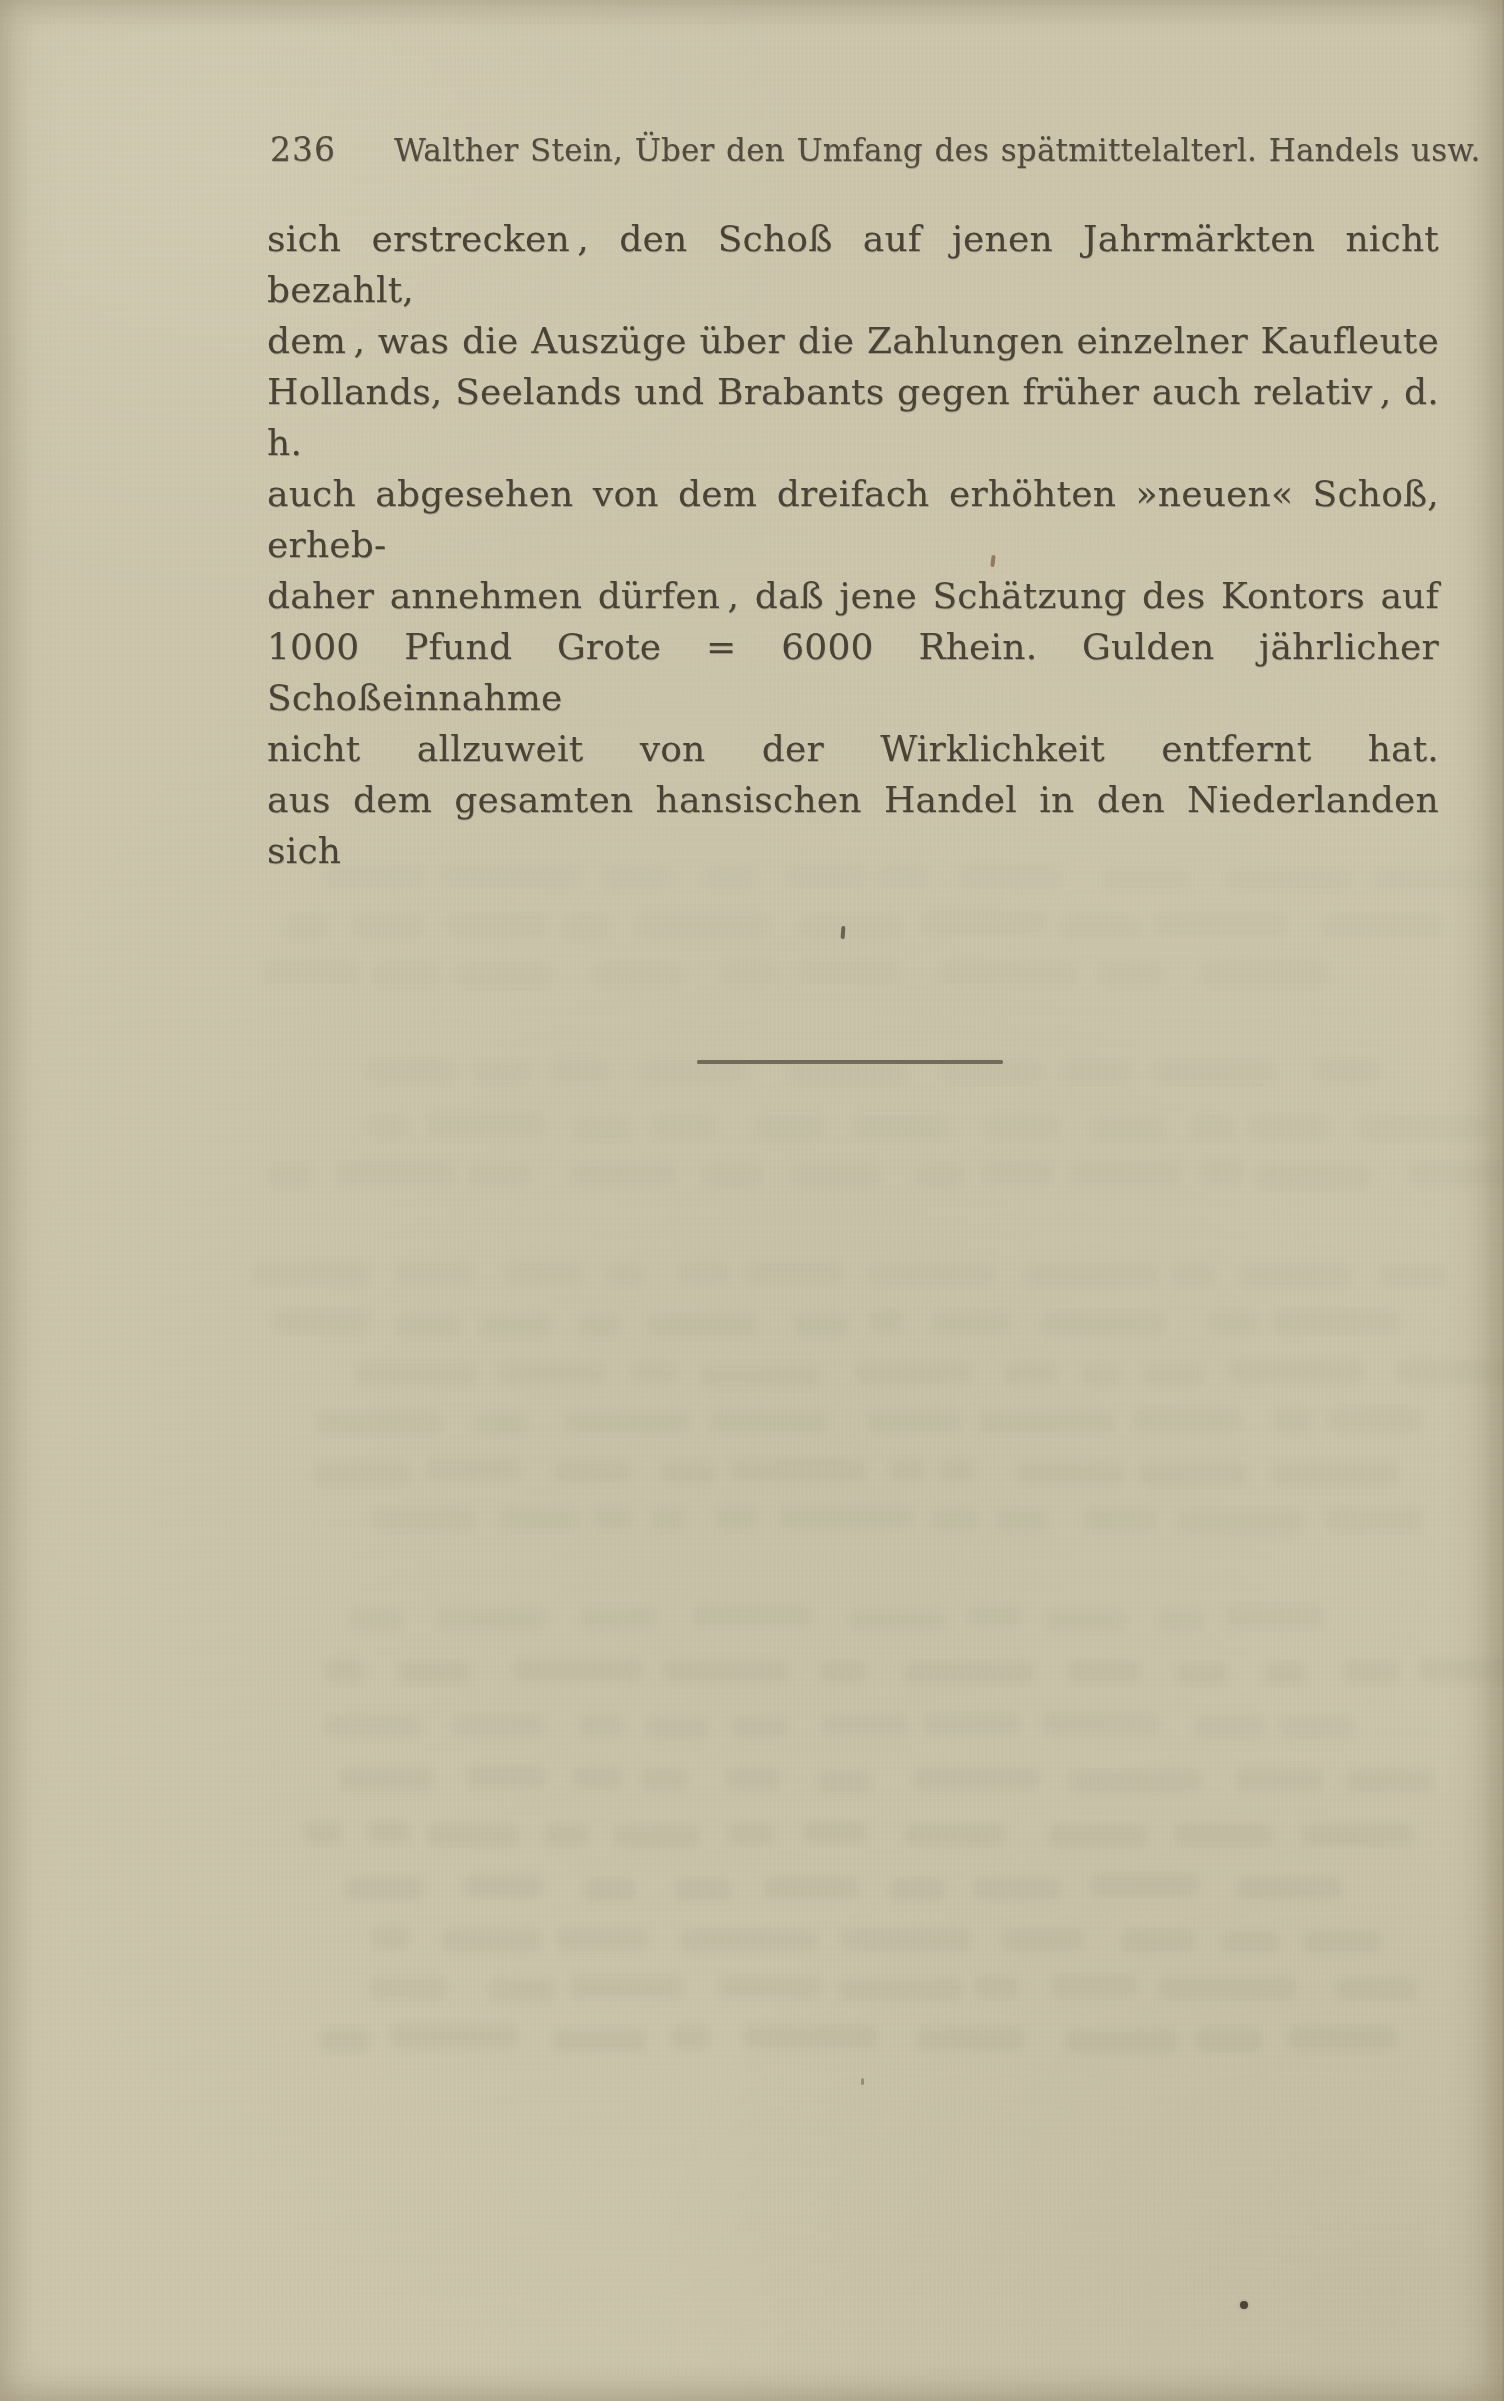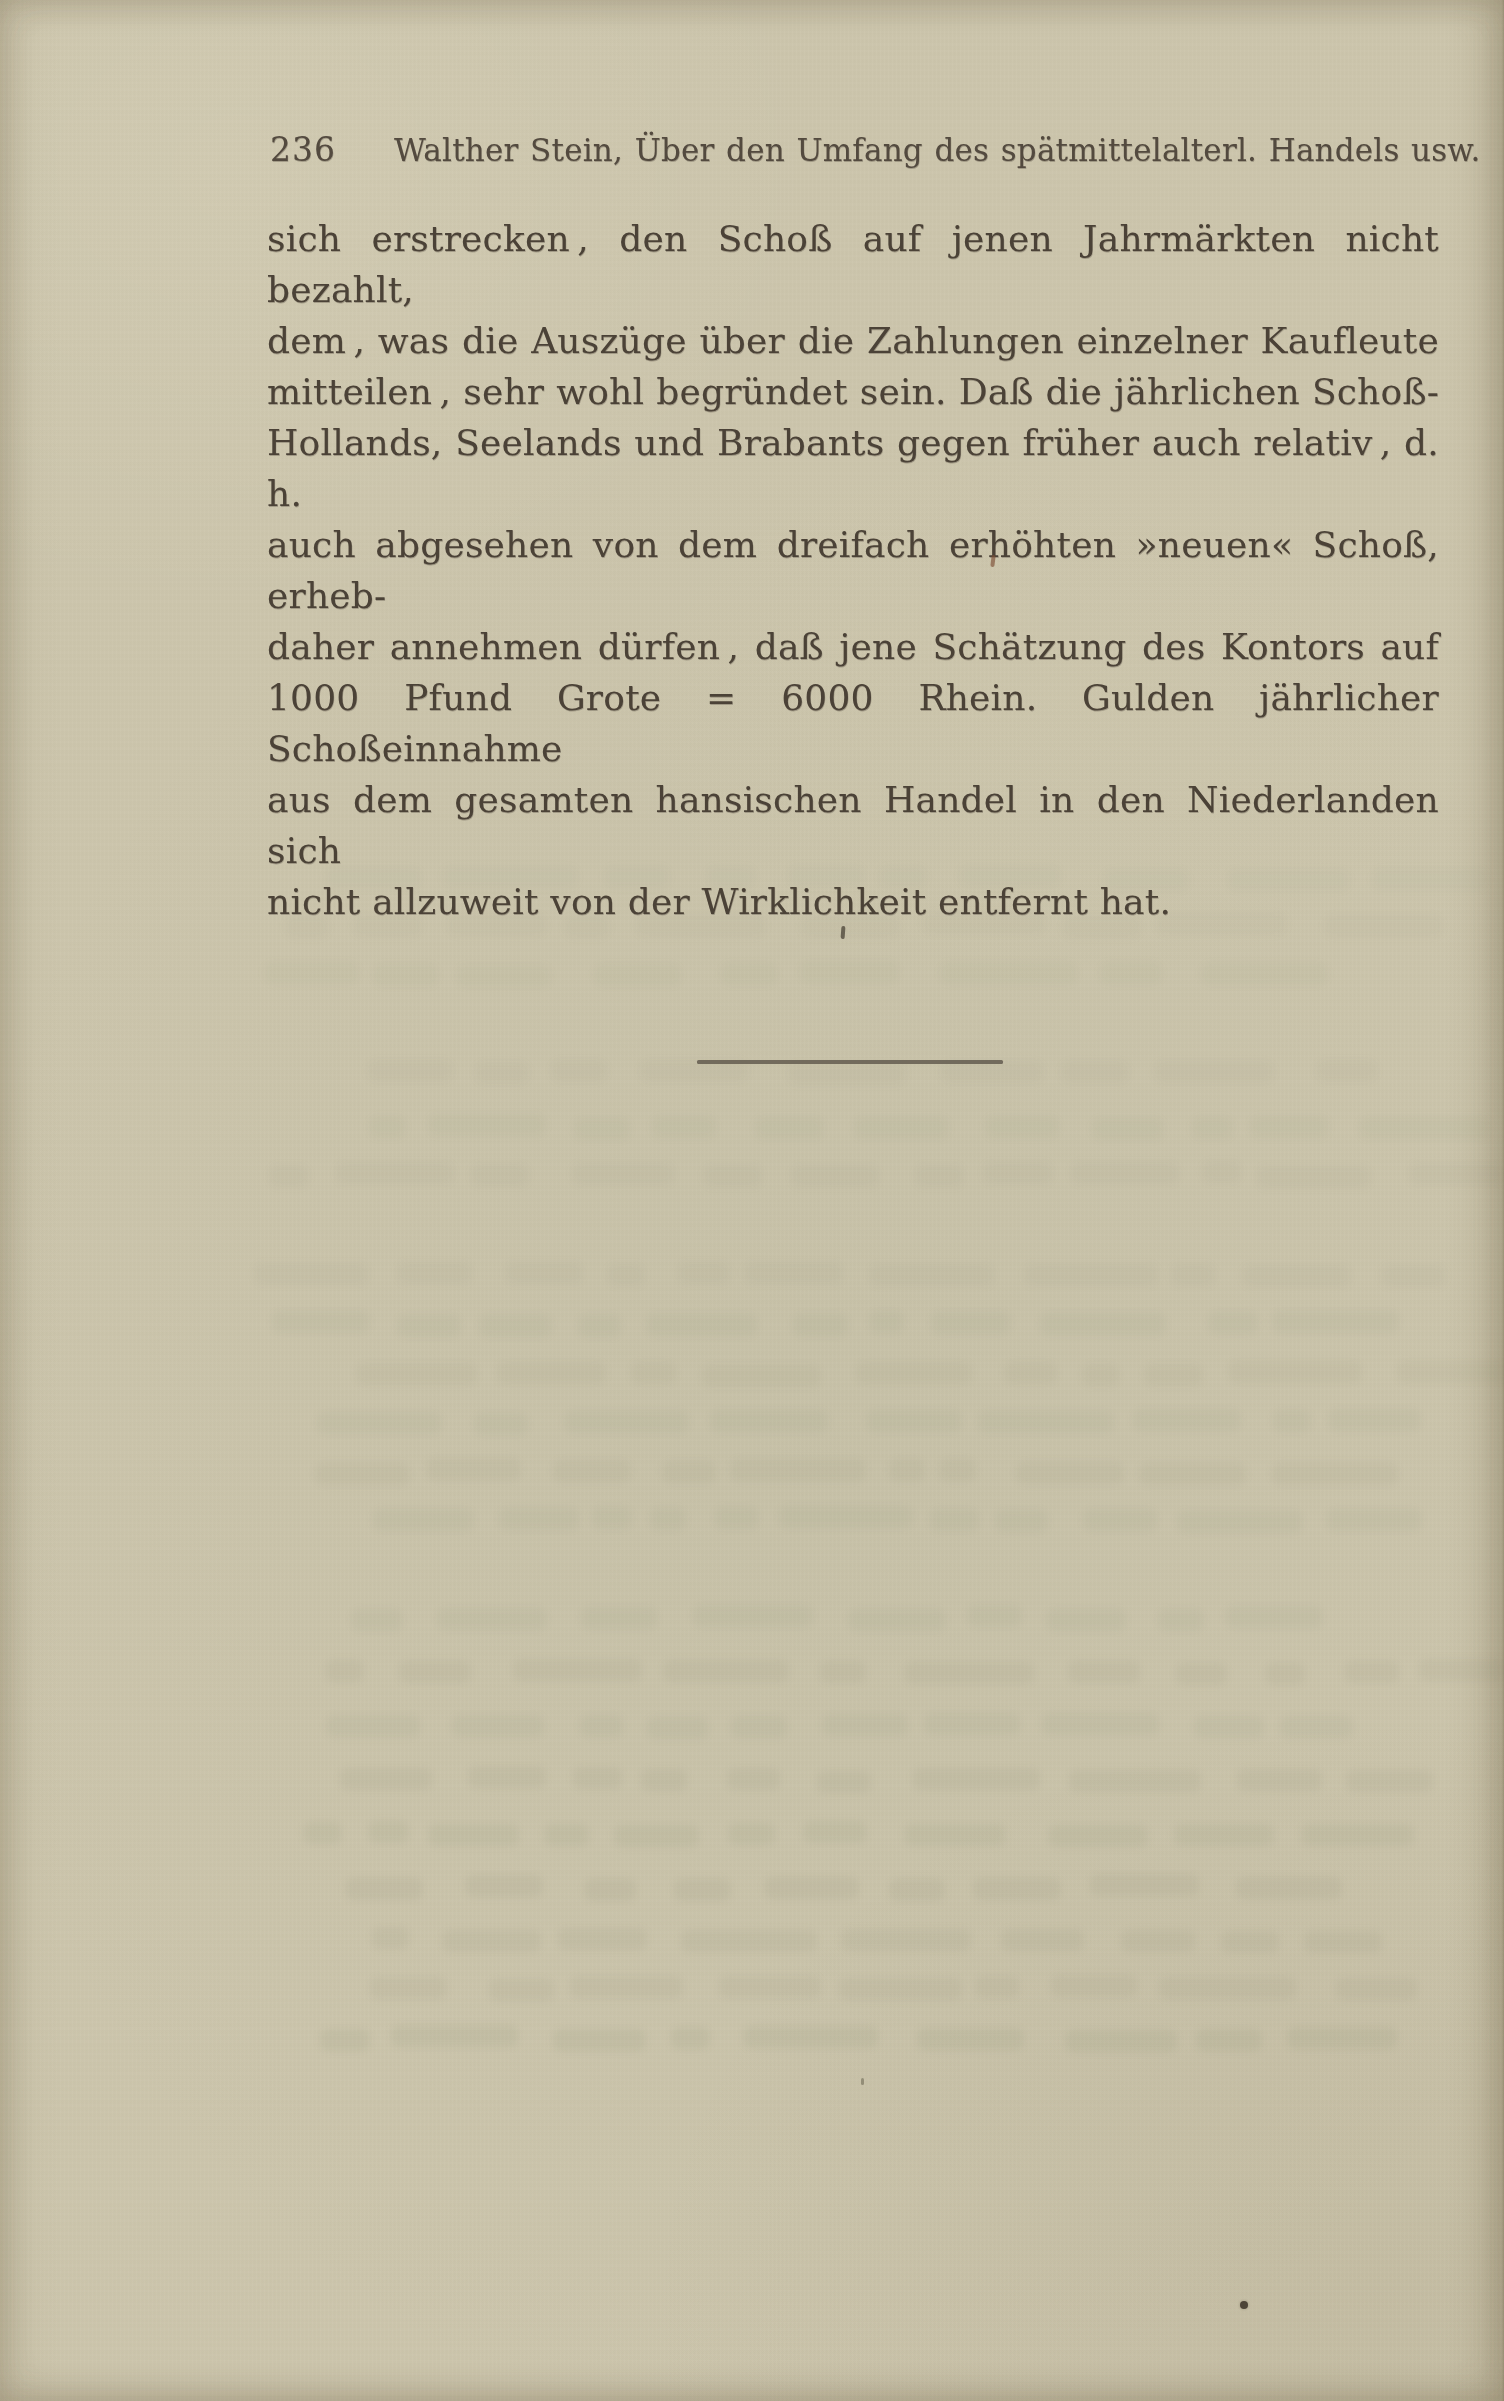--- a/index.html
+++ b/index.html
@@ -373,27 +373,26 @@
     </div>
 
   <div class="header">
     <span class="pagenum">236</span>
     <span class="runtitle">Walther Stein, Über den Umfang des spätmittelalterl. Handels usw.</span>
   </div>
 
   <div class="bodytext">
       <div class="body-line">sich erstrecken , den Schoß auf jenen Jahrmärkten nicht bezahlt,</div>
       <div class="body-line">dem , was die Auszüge über die Zahlungen einzelner Kaufleute</div>
-      <div class="body-line">mitteilen , sehr wohl begründet sein.  Daß die jährlichen Schoß-</div>
       <div class="body-line">Hollands, Seelands und Brabants gegen früher auch relativ , d. h.</div>
       <div class="body-line">auch abgesehen von dem dreifach erhöhten »neuen« Schoß, erheb-</div>
       <div class="body-line">daher annehmen dürfen , daß jene Schätzung des Kontors auf</div>
       <div class="body-line">1000 Pfund Grote = 6000 Rhein. Gulden jährlicher Schoßeinnahme</div>
+      <div class="body-line">nicht allzuweit von der Wirklichkeit entfernt hat.</div>
       <div class="body-line">aus dem gesamten hansischen Handel in den Niederlanden sich</div>
-      <div class="body-line">nicht allzuweit von der Wirklichkeit entfernt hat.</div>
     </div>
 
   <div class="rule"></div>
 
   <div class="speck speck-mark"></div>
   <div class="speck speck-mid"></div>
   <div class="speck speck-tiny"></div>
   <div class="speck speck-dot"></div>
 
   <div class="vignette"></div>

